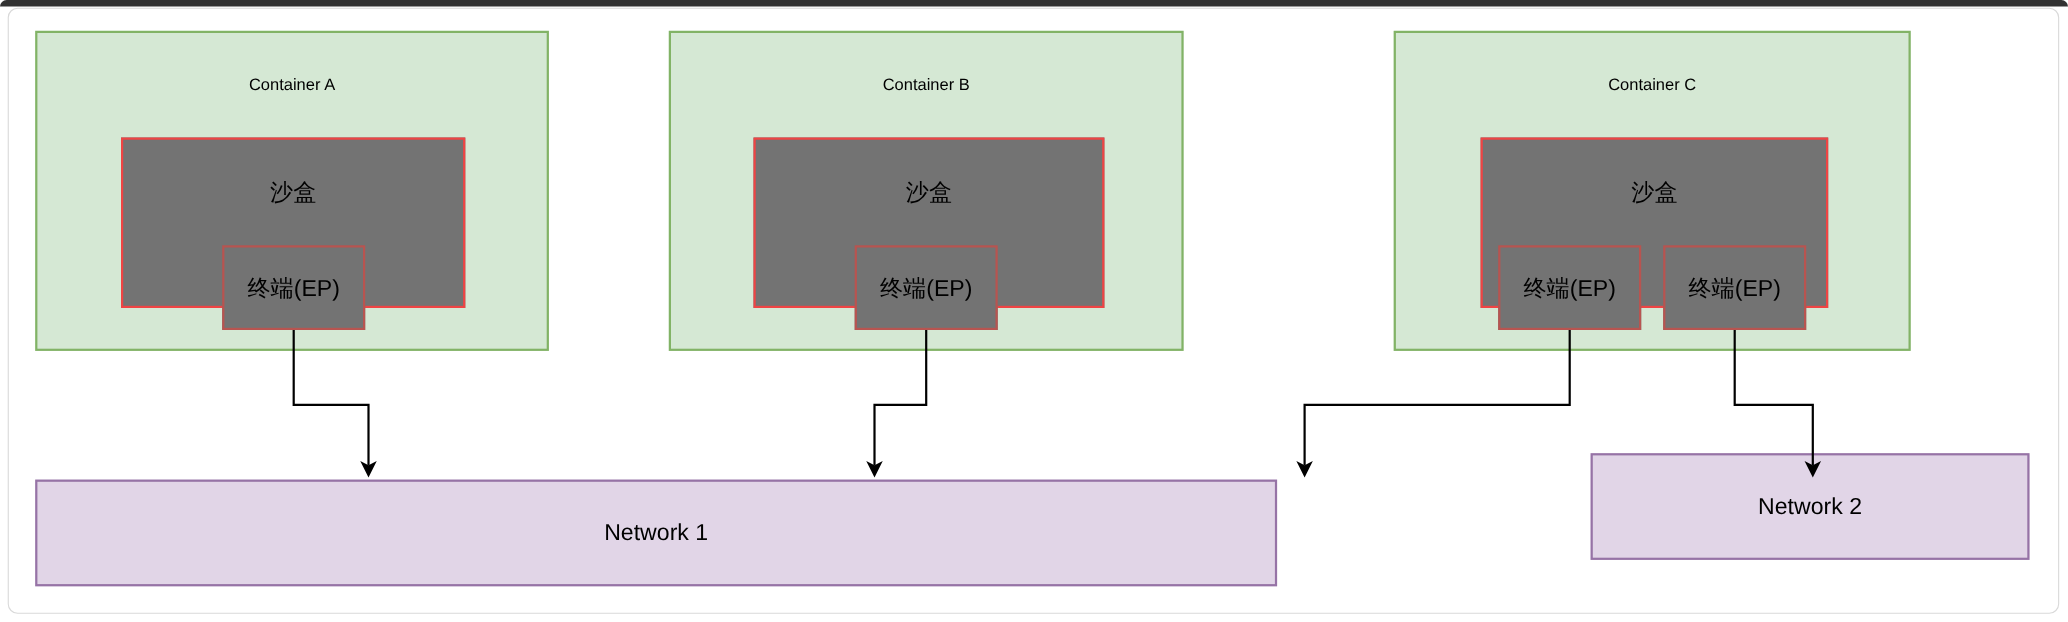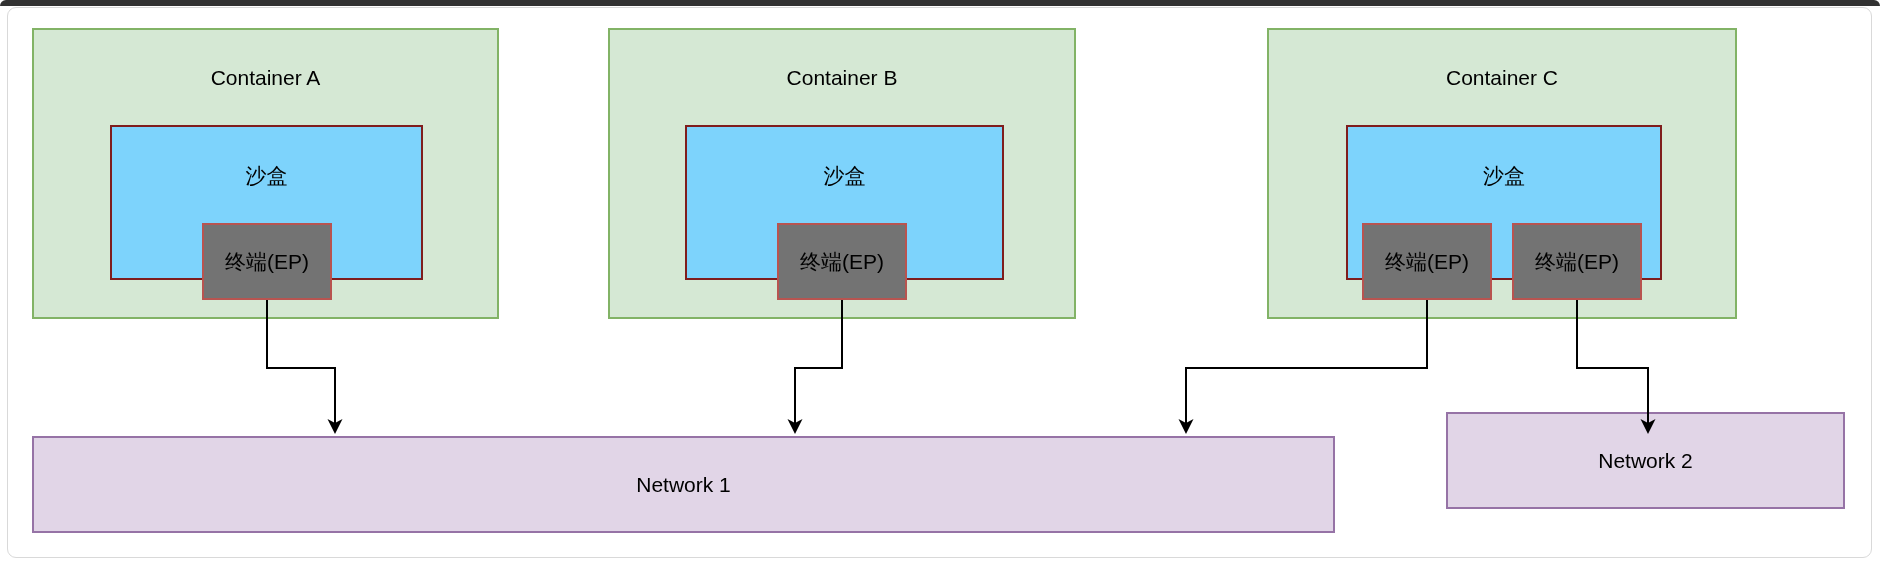--- a/index.html
+++ b/index.html
@@ -36,27 +36,27 @@
   .container-box {
     background: #d5e8d4;
     border: 2px solid #82b366;
     z-index: 1;
   }
   .container-title {
     position: absolute;
     left: 0; right: 0;
     top: 36px;
     text-align: center;
-    font-size: 21px;
+    font-size: 15px;
     line-height: 24px;
   }
 
   .sandbox-box {
-    background: #7dd3fc;
-    border: 2px solid #7f1d1d;
+    background: #737373;
+    border: 2px solid #ef4444;
     z-index: 2;
   }
   .sandbox-label {
     position: absolute;
     left: 0; right: 0;
     top: 37px;
     text-align: center;
     font-size: 21px;
     line-height: 24px;
   }
@@ -89,21 +89,21 @@
 
   #sandbox-a { left: 110px;  top: 125px; width: 313px; height: 155px; }
   #sandbox-b { left: 685px;  top: 125px; width: 319px; height: 155px; }
   #sandbox-c { left: 1346px; top: 125px; width: 316px; height: 155px; }
 
   #endpoint-a  { left: 202px;  top: 223px; width: 130px; height: 77px; }
   #endpoint-b  { left: 777px;  top: 223px; width: 130px; height: 77px; }
   #endpoint-c1 { left: 1362px; top: 223px; width: 130px; height: 77px; }
   #endpoint-c2 { left: 1512px; top: 223px; width: 130px; height: 77px; }
 
-  #network-1 { left: 32px;   top: 436px; width: 1303px; height: 97px; }
+  #network-1 { left: 32px;   top: 436px; width: 1129px; height: 97px; }
   #network-2 { left: 1446px; top: 412px; width: 399px;  height: 97px; }
 
   .connector-layer {
     position: absolute;
     left: 0; top: 0;
     width: 1880px; height: 565px;
     z-index: 4;
     pointer-events: none;
   }
 </style>

